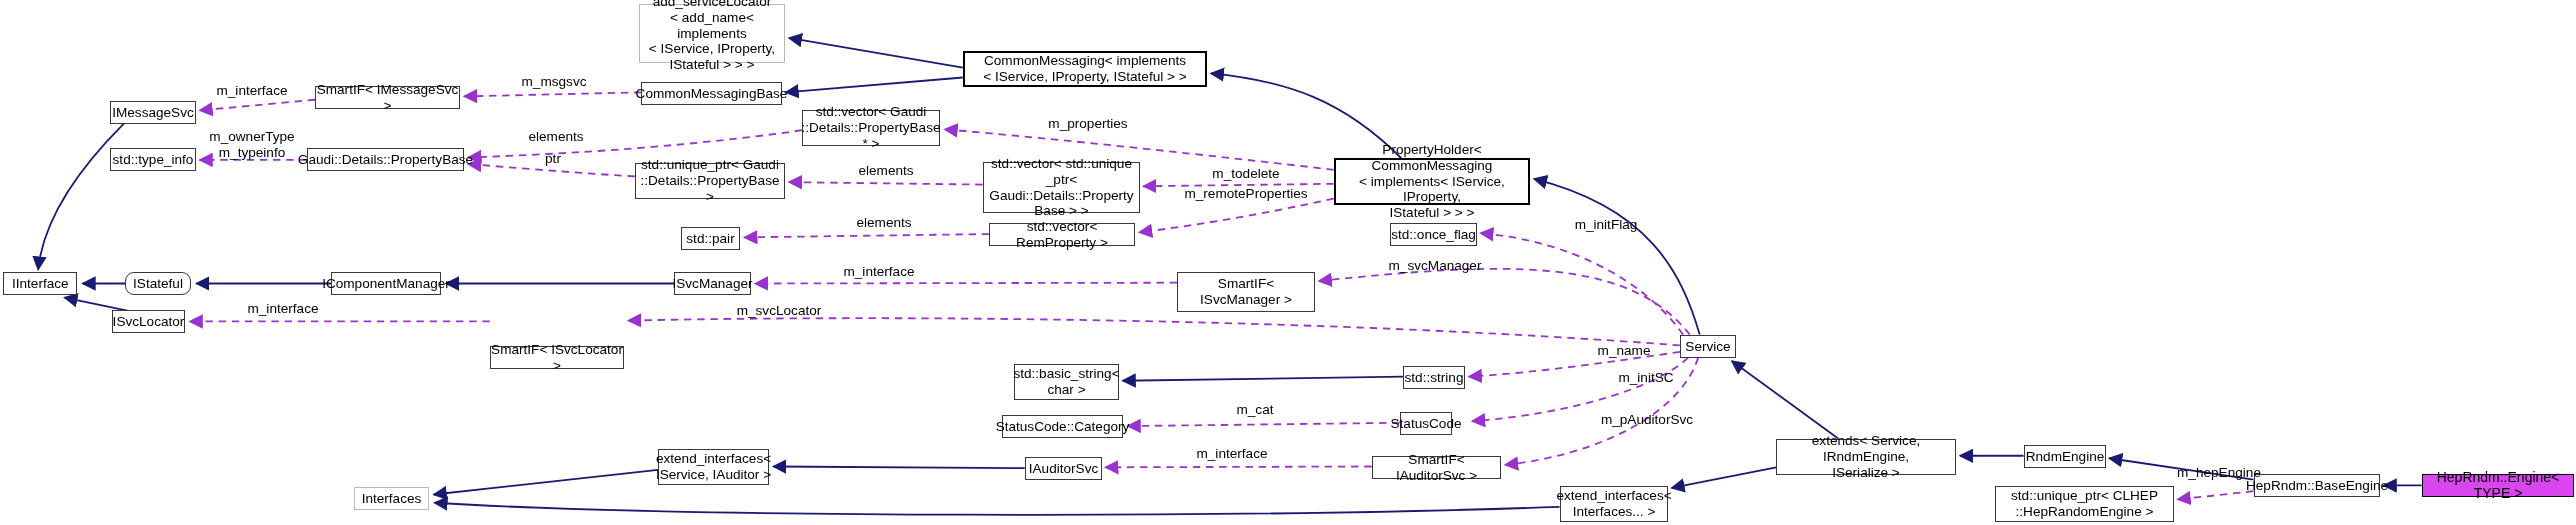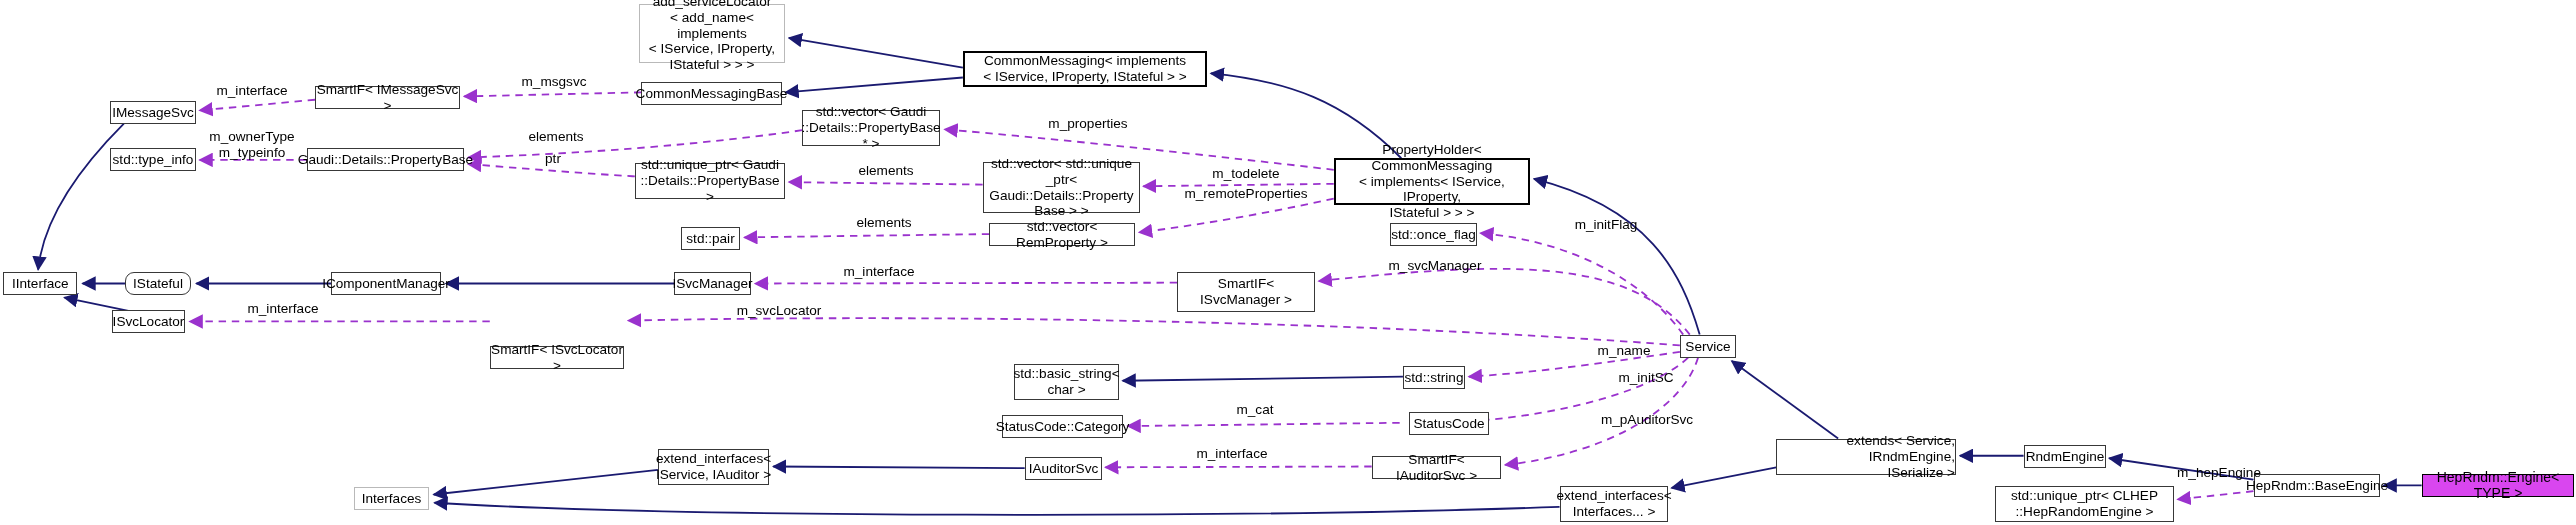--- a/index.html
+++ b/index.html
@@ -102,29 +102,29 @@
       <div class="node " style="left: 331px; top: 272px; width: 110px; height: 23px;">IComponentManager</div>
       <div class="node " style="left: 674px; top: 272px; width: 77px; height: 23px;">ISvcManager</div>
       <div class="node " style="left: 1177px; top: 272px; width: 138px; height: 40px;">SmartIF&lt; ISvcManager &gt;</div>
       <div class="node " style="left: 112px; top: 310px; width: 73px; height: 23px;">ISvcLocator</div>
       <div class="node " style="left: 490px; top: 310px; width: 134px; height: 23px; margin-top: 36px;">SmartIF&lt; ISvcLocator &gt;</div>
       <div class="node " style="left: 1680px; top: 335px; width: 56px; height: 23px;">Service</div>
       <div class="node " style="left: 1014px; top: 364px; width: 105px; height: 36px;">std::basic_string&lt;
 char &gt;</div>
       <div class="node " style="left: 1403px; top: 366px; width: 62px; height: 23px;">std::string</div>
       <div class="node " style="left: 1002px; top: 415px; width: 121px; height: 23px;">StatusCode::Category</div>
-      <div class="node " style="left: 1400px; top: 412px; width: 80px; height: 23px; margin-left: 9px;">StatusCode</div>
+      <div class="node " style="left: 1400px; top: 412px; width: 52px; height: 23px;">StatusCode</div>
       <div class="node " style="left: 1372px; top: 456px; width: 129px; height: 23px;">SmartIF&lt; IAuditorSvc &gt;</div>
       <div class="node " style="left: 658px; top: 449px; width: 111px; height: 36px;">extend_interfaces&lt;
 IService, IAuditor &gt;</div>
       <div class="node " style="left: 1025px; top: 457px; width: 77px; height: 23px;">IAuditorSvc</div>
       <div class="node gray" style="left: 354px; top: 487px; width: 75px; height: 23px;">Interfaces</div>
       <div class="node " style="left: 1560px; top: 486px; width: 108px; height: 36px;">extend_interfaces&lt;
 Interfaces... &gt;</div>
-      <div class="node " style="left: 1776px; top: 439px; width: 180px; height: 36px; text-align: right;">extends&lt; Service, IRndmEngine,
+      <div class="node " style="left: 1776px; top: 439px; width: 180px; height: 36px;">extends&lt; Service, IRndmEngine,
 ISerialize &gt;</div>
       <div class="node " style="left: 2024px; top: 445px; width: 82px; height: 23px;">RndmEngine</div>
       <div class="node " style="left: 1995px; top: 486px; width: 179px; height: 36px;">std::unique_ptr&lt; CLHEP
 ::HepRandomEngine &gt;</div>
       <div class="node " style="left: 2254px; top: 474px; width: 126px; height: 23px;">HepRndm::BaseEngine</div>
       <div class="node target" style="left: 2422px; top: 474px; width: 152px; height: 23px;">HepRndm::Engine&lt; TYPE &gt;</div>
     </div>
   <div id="edge-labels">
       <div class="edge-label" style="left: 252px; top: 91px;">m_interface</div>
       <div class="edge-label" style="left: 554px; top: 82px;">m_msgsvc</div>

